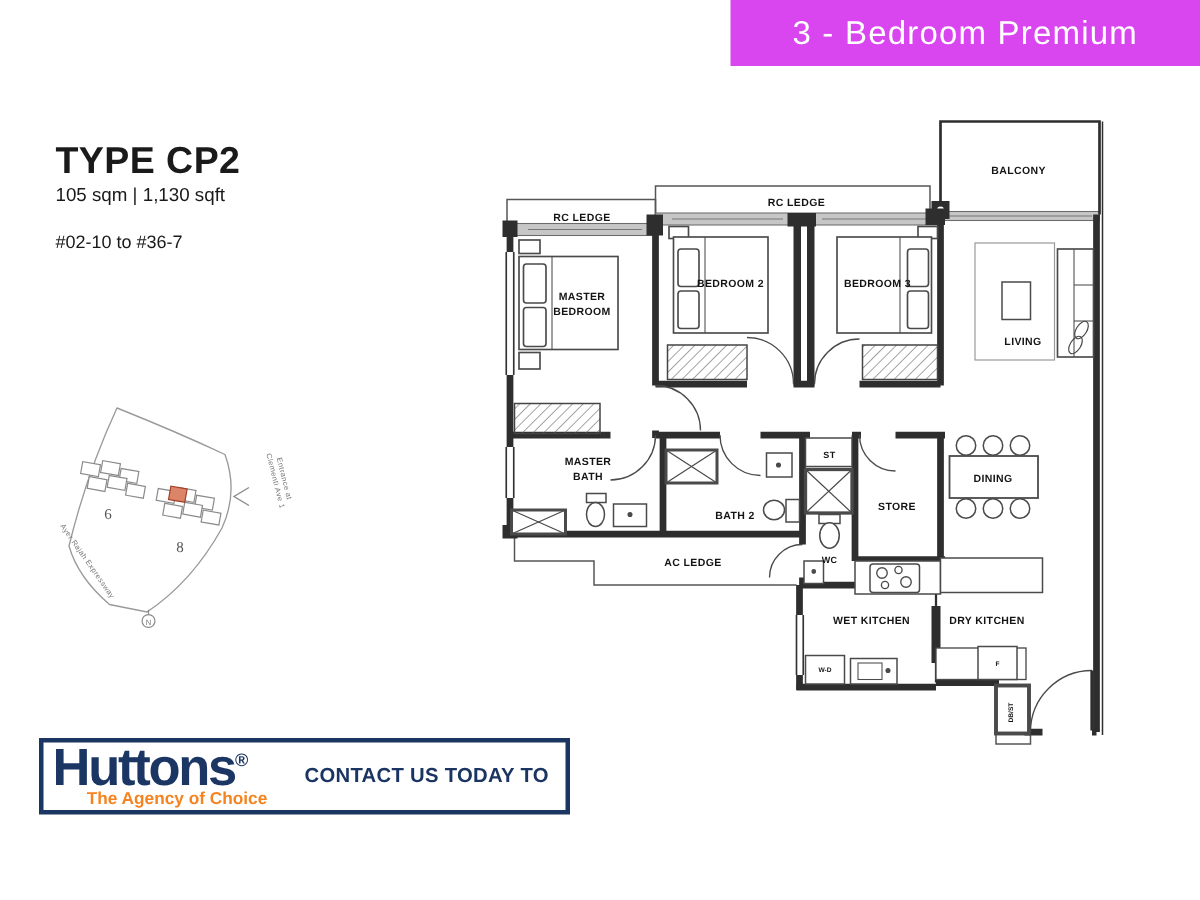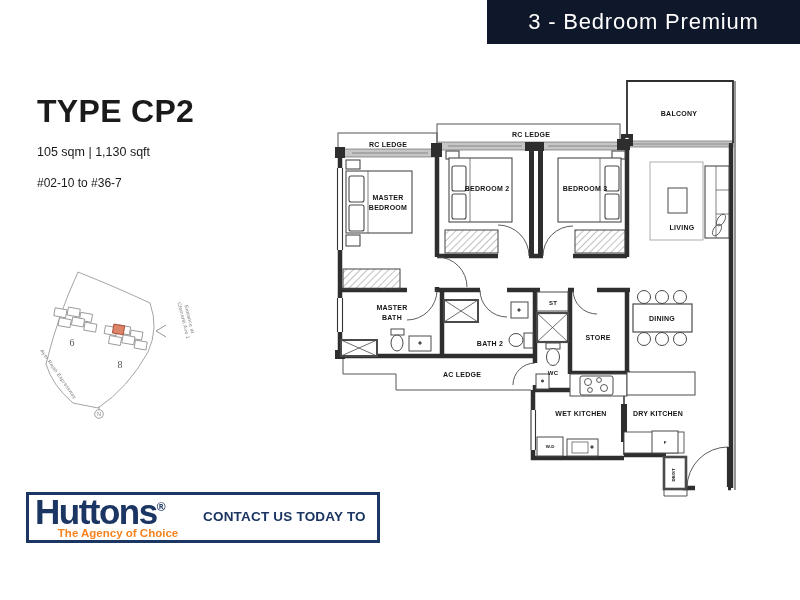--- a/index.html
+++ b/index.html
@@ -1,26 +1,26 @@
 <!DOCTYPE html>
 <html><head>
 <meta charset="utf-8">
 <style>
   html,body{margin:0;padding:0;}
   body{width:800px;height:600px;background:#ffffff;position:relative;overflow:hidden;
        font-family:"Liberation Sans",sans-serif;}
   .page{position:absolute;inset:0;}
   
-  .header-bar{position:absolute;left:487px;top:0;width:313px;height:44px;background:#0f172a;
+  .header-bar{position:absolute;left:487px;top:0;width:313px;height:44px;background:#d946ef;
               display:flex;align-items:center;justify-content:center;}
   .header-bar .title{color:#fff;font-size:22px;font-weight:400;letter-spacing:.8px;}
   
   .unit-block{position:absolute;left:37px;top:95px;color:#1a1a1a;}
-  .unit-type{font-size:32px;font-weight:bold;letter-spacing:.3px;line-height:1;margin:0;}
-  .unit-area{font-size:12.5px;margin-top:18px;}
+  .unit-type{font-size:25px;font-weight:bold;letter-spacing:.3px;line-height:1;margin:0;}
+  .unit-area{font-size:12.5px;margin-top:3px;}
   .unit-stacks{font-size:12px;margin-top:17px;}
   
   .floorplan-svg{position:absolute;left:320px;top:60px;width:440px;height:445px;}
   .sitemap-svg{position:absolute;left:20px;top:262px;width:190px;height:170px;}
   
   .rl{font-family:"Liberation Sans",sans-serif;font-weight:bold;fill:#141414;
       font-size:7px;letter-spacing:.25px;text-anchor:middle;}
   .rl-s{font-size:6px;}
   .rl-xs{font-size:4.4px;letter-spacing:0;}
   

